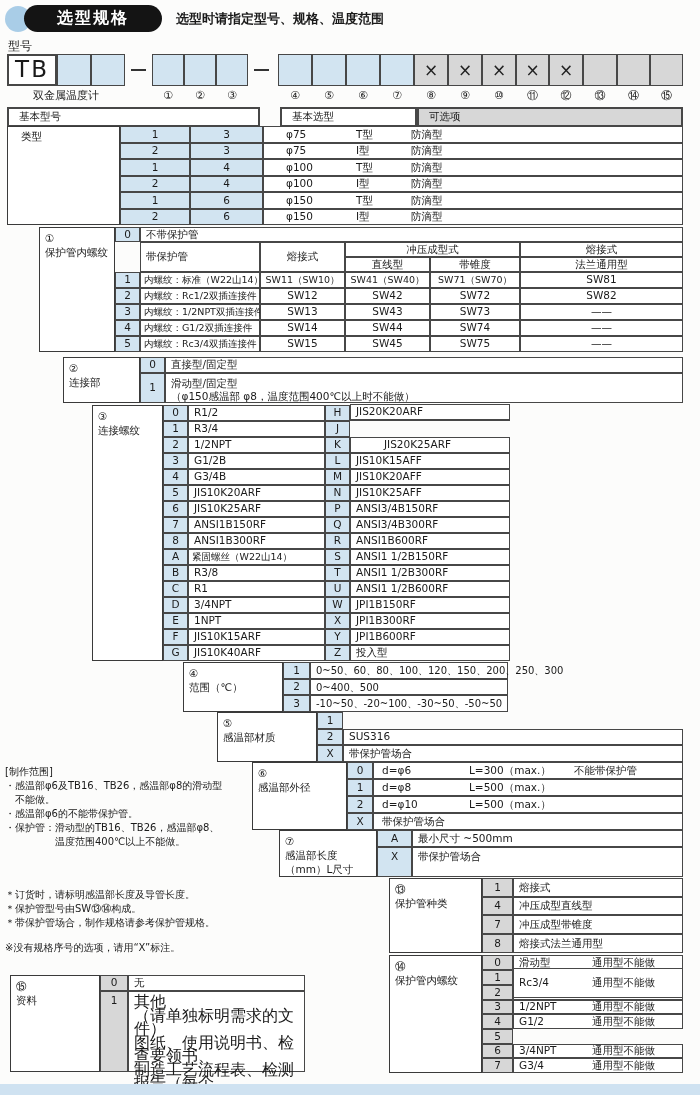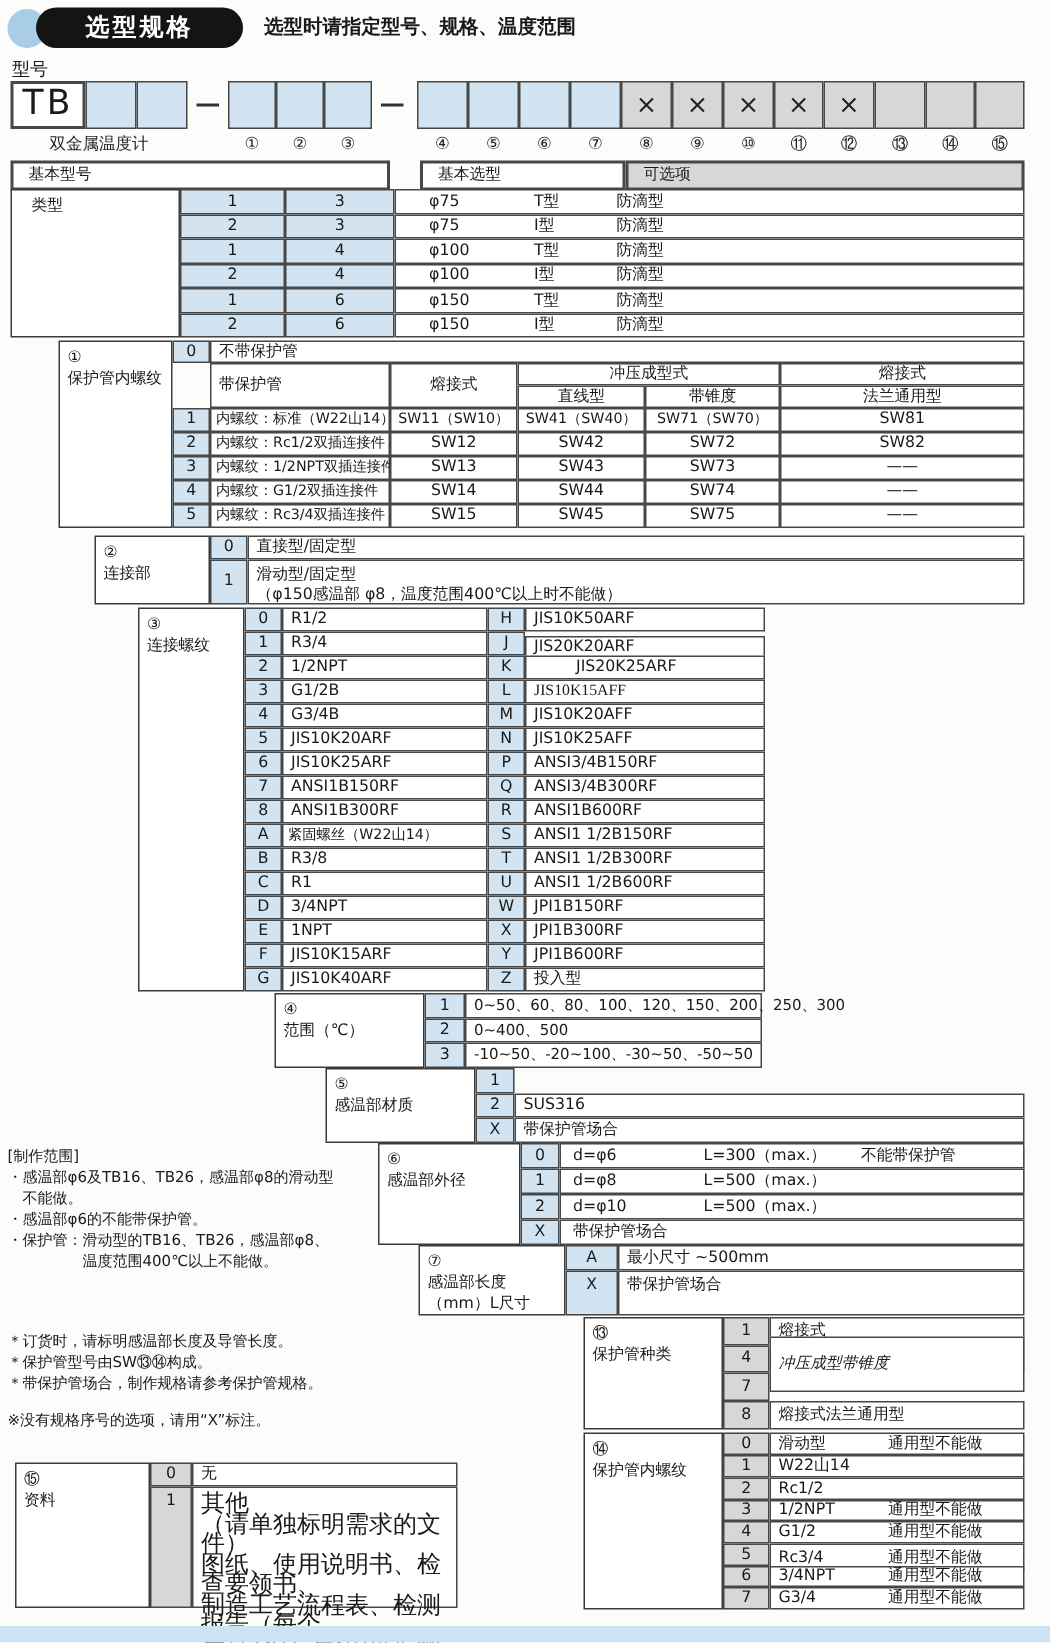--- a/index.html
+++ b/index.html
@@ -199,29 +199,29 @@
     <span class="lb-num">③</span>
     <span class="lb-name">连接螺纹</span>
   </div>
   <div class="cell code" style="left:163px;top:405px;width:25px;height:16px;">0</div>
   <div class="cell" style="left:188px;top:405px;width:137px;height:16px;">R1/2</div>
   <div class="cell code" style="left:325px;top:405px;width:25px;height:16px;">H</div>
   <div class="cell" style="left:350px;top:405px;width:160px;height:16px;">JIS10K50ARF</div>
   <div class="cell code" style="left:163px;top:421px;width:25px;height:16px;">1</div>
   <div class="cell" style="left:188px;top:421px;width:137px;height:16px;">R3/4</div>
   <div class="cell code" style="left:325px;top:421px;width:25px;height:16px;">J</div>
-  <div class="cell" style="left:350px;top:424px;width:160px;height:16px;">JIS20K20ARF</div>
+  <div class="cell" style="left:350px;top:404px;width:160px;height:16px;">JIS20K20ARF</div>
   <div class="cell code" style="left:163px;top:437px;width:25px;height:16px;">2</div>
   <div class="cell" style="left:188px;top:437px;width:137px;height:16px;">1/2NPT</div>
   <div class="cell code" style="left:325px;top:437px;width:25px;height:16px;">K</div>
   <div class="cell" style="left:350px;top:437px;width:160px;height:16px;padding-left:33px;">JIS20K25ARF</div>
   <div class="cell code" style="left:163px;top:453px;width:25px;height:16px;">3</div>
   <div class="cell" style="left:188px;top:453px;width:137px;height:16px;">G1/2B</div>
   <div class="cell code" style="left:325px;top:453px;width:25px;height:16px;">L</div>
-  <div class="cell" style="left:350px;top:453px;width:160px;height:16px;font-family:Liberation Serif, serif;">JIS10K15AFF</div>
+  <div class="cell" style="left:350px;top:453px;width:160px;height:16px;">JIS10K15AFF</div>
   <div class="cell code" style="left:163px;top:469px;width:25px;height:16px;">4</div>
   <div class="cell" style="left:188px;top:469px;width:137px;height:16px;">G3/4B</div>
   <div class="cell code" style="left:325px;top:469px;width:25px;height:16px;">M</div>
   <div class="cell" style="left:350px;top:469px;width:160px;height:16px;">JIS10K20AFF</div>
   <div class="cell code" style="left:163px;top:485px;width:25px;height:16px;">5</div>
   <div class="cell" style="left:188px;top:485px;width:137px;height:16px;">JIS10K20ARF</div>
   <div class="cell code" style="left:325px;top:485px;width:25px;height:16px;">N</div>
   <div class="cell" style="left:350px;top:485px;width:160px;height:16px;">JIS10K25AFF</div>
   <div class="cell code" style="left:163px;top:501px;width:25px;height:16px;">6</div>
   <div class="cell" style="left:188px;top:501px;width:137px;height:16px;">JIS10K25ARF</div>
@@ -323,21 +323,21 @@
 
   <div class="labelbox" style="left:389px;top:878px;width:93px;height:75px;">
     <span class="lb-num">⑬</span>
     <span class="lb-name">保护管种类</span>
   </div>
   <div class="cell code g" style="left:482px;top:878px;width:31px;height:19px;">1</div>
   <div class="cell" style="left:513px;top:878px;width:170px;height:19px;">熔接式</div>
   <div class="cell code g" style="left:482px;top:897px;width:31px;height:18px;">4</div>
   <div class="cell" style="left:513px;top:897px;width:170px;height:18px;">冲压成型直线型</div>
   <div class="cell code g" style="left:482px;top:915px;width:31px;height:19px;">7</div>
-  <div class="cell" style="left:513px;top:891px;width:170px;height:37px;font-style:italic;">冲压成型带锥度</div>
+  <div class="cell" style="left:513px;top:915px;width:170px;height:19px;">冲压成型带锥度</div>
   <div class="cell code g" style="left:482px;top:934px;width:31px;height:19px;">8</div>
   <div class="cell" style="left:513px;top:934px;width:170px;height:19px;">熔接式法兰通用型</div>
 
   <div class="labelbox" style="left:389px;top:955px;width:93px;height:118px;">
     <span class="lb-num">⑭</span>
     <span class="lb-name">保护管内螺纹</span>
   </div>
   <div class="cell code g" style="left:482px;top:955px;width:31px;height:15px;">0</div>
   <div class="cell" style="left:513px;top:955px;width:170px;height:15px;">
     <span>滑动型</span>
@@ -355,21 +355,21 @@
   <div class="cell" style="left:513px;top:1000px;width:170px;height:14px;">
     <span>1/2NPT</span>
     <span class="sp" style="left:78px">通用型不能做</span>
   </div>
   <div class="cell code g" style="left:482px;top:1014px;width:31px;height:15px;">4</div>
   <div class="cell" style="left:513px;top:1014px;width:170px;height:15px;">
     <span>G1/2</span>
     <span class="sp" style="left:78px">通用型不能做</span>
   </div>
   <div class="cell code g" style="left:482px;top:1029px;width:31px;height:15px;">5</div>
-  <div class="cell" style="left:513px;top:1029px;width:170px;height:19px;">
+  <div class="cell" style="left:513px;top:968px;width:170px;height:30px;">
     <span>Rc3/4</span>
     <span class="sp" style="left:78px">通用型不能做</span>
   </div>
   <div class="cell code g" style="left:482px;top:1044px;width:31px;height:14px;">6</div>
   <div class="cell" style="left:513px;top:1044px;width:170px;height:14px;">
     <span>3/4NPT</span>
     <span class="sp" style="left:78px">通用型不能做</span>
   </div>
   <div class="cell code g" style="left:482px;top:1058px;width:31px;height:15px;">7</div>
   <div class="cell" style="left:513px;top:1058px;width:170px;height:15px;">

